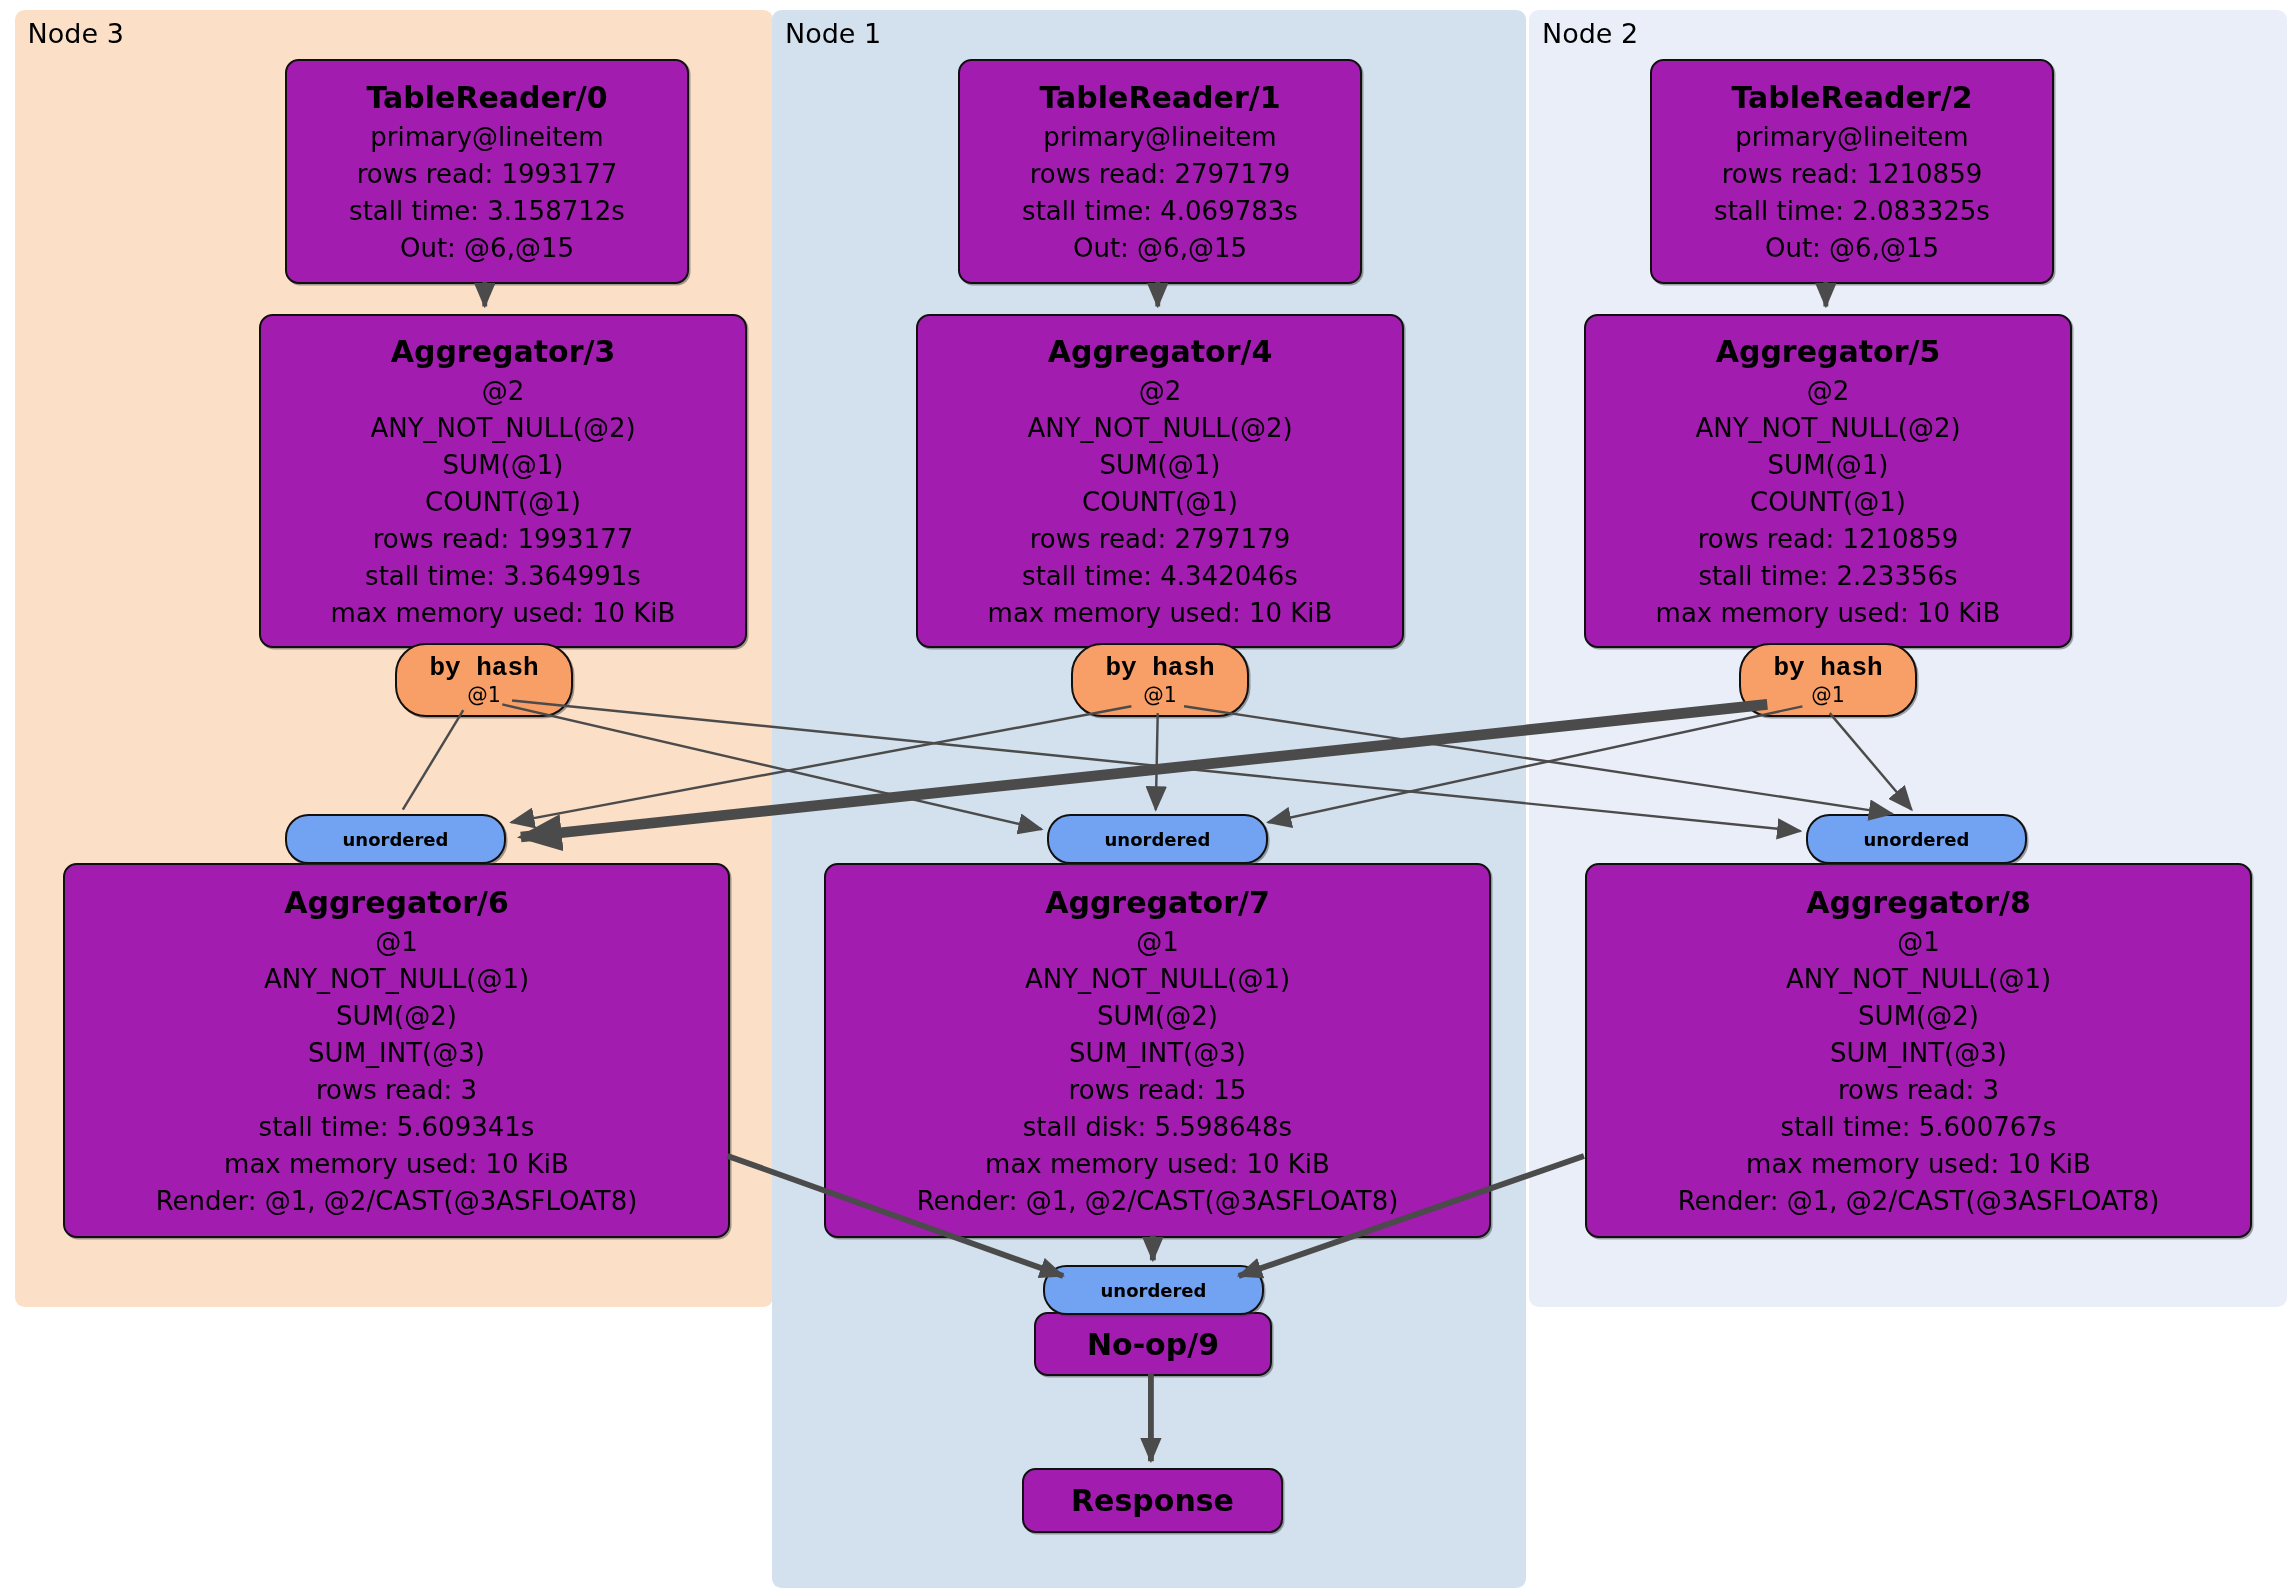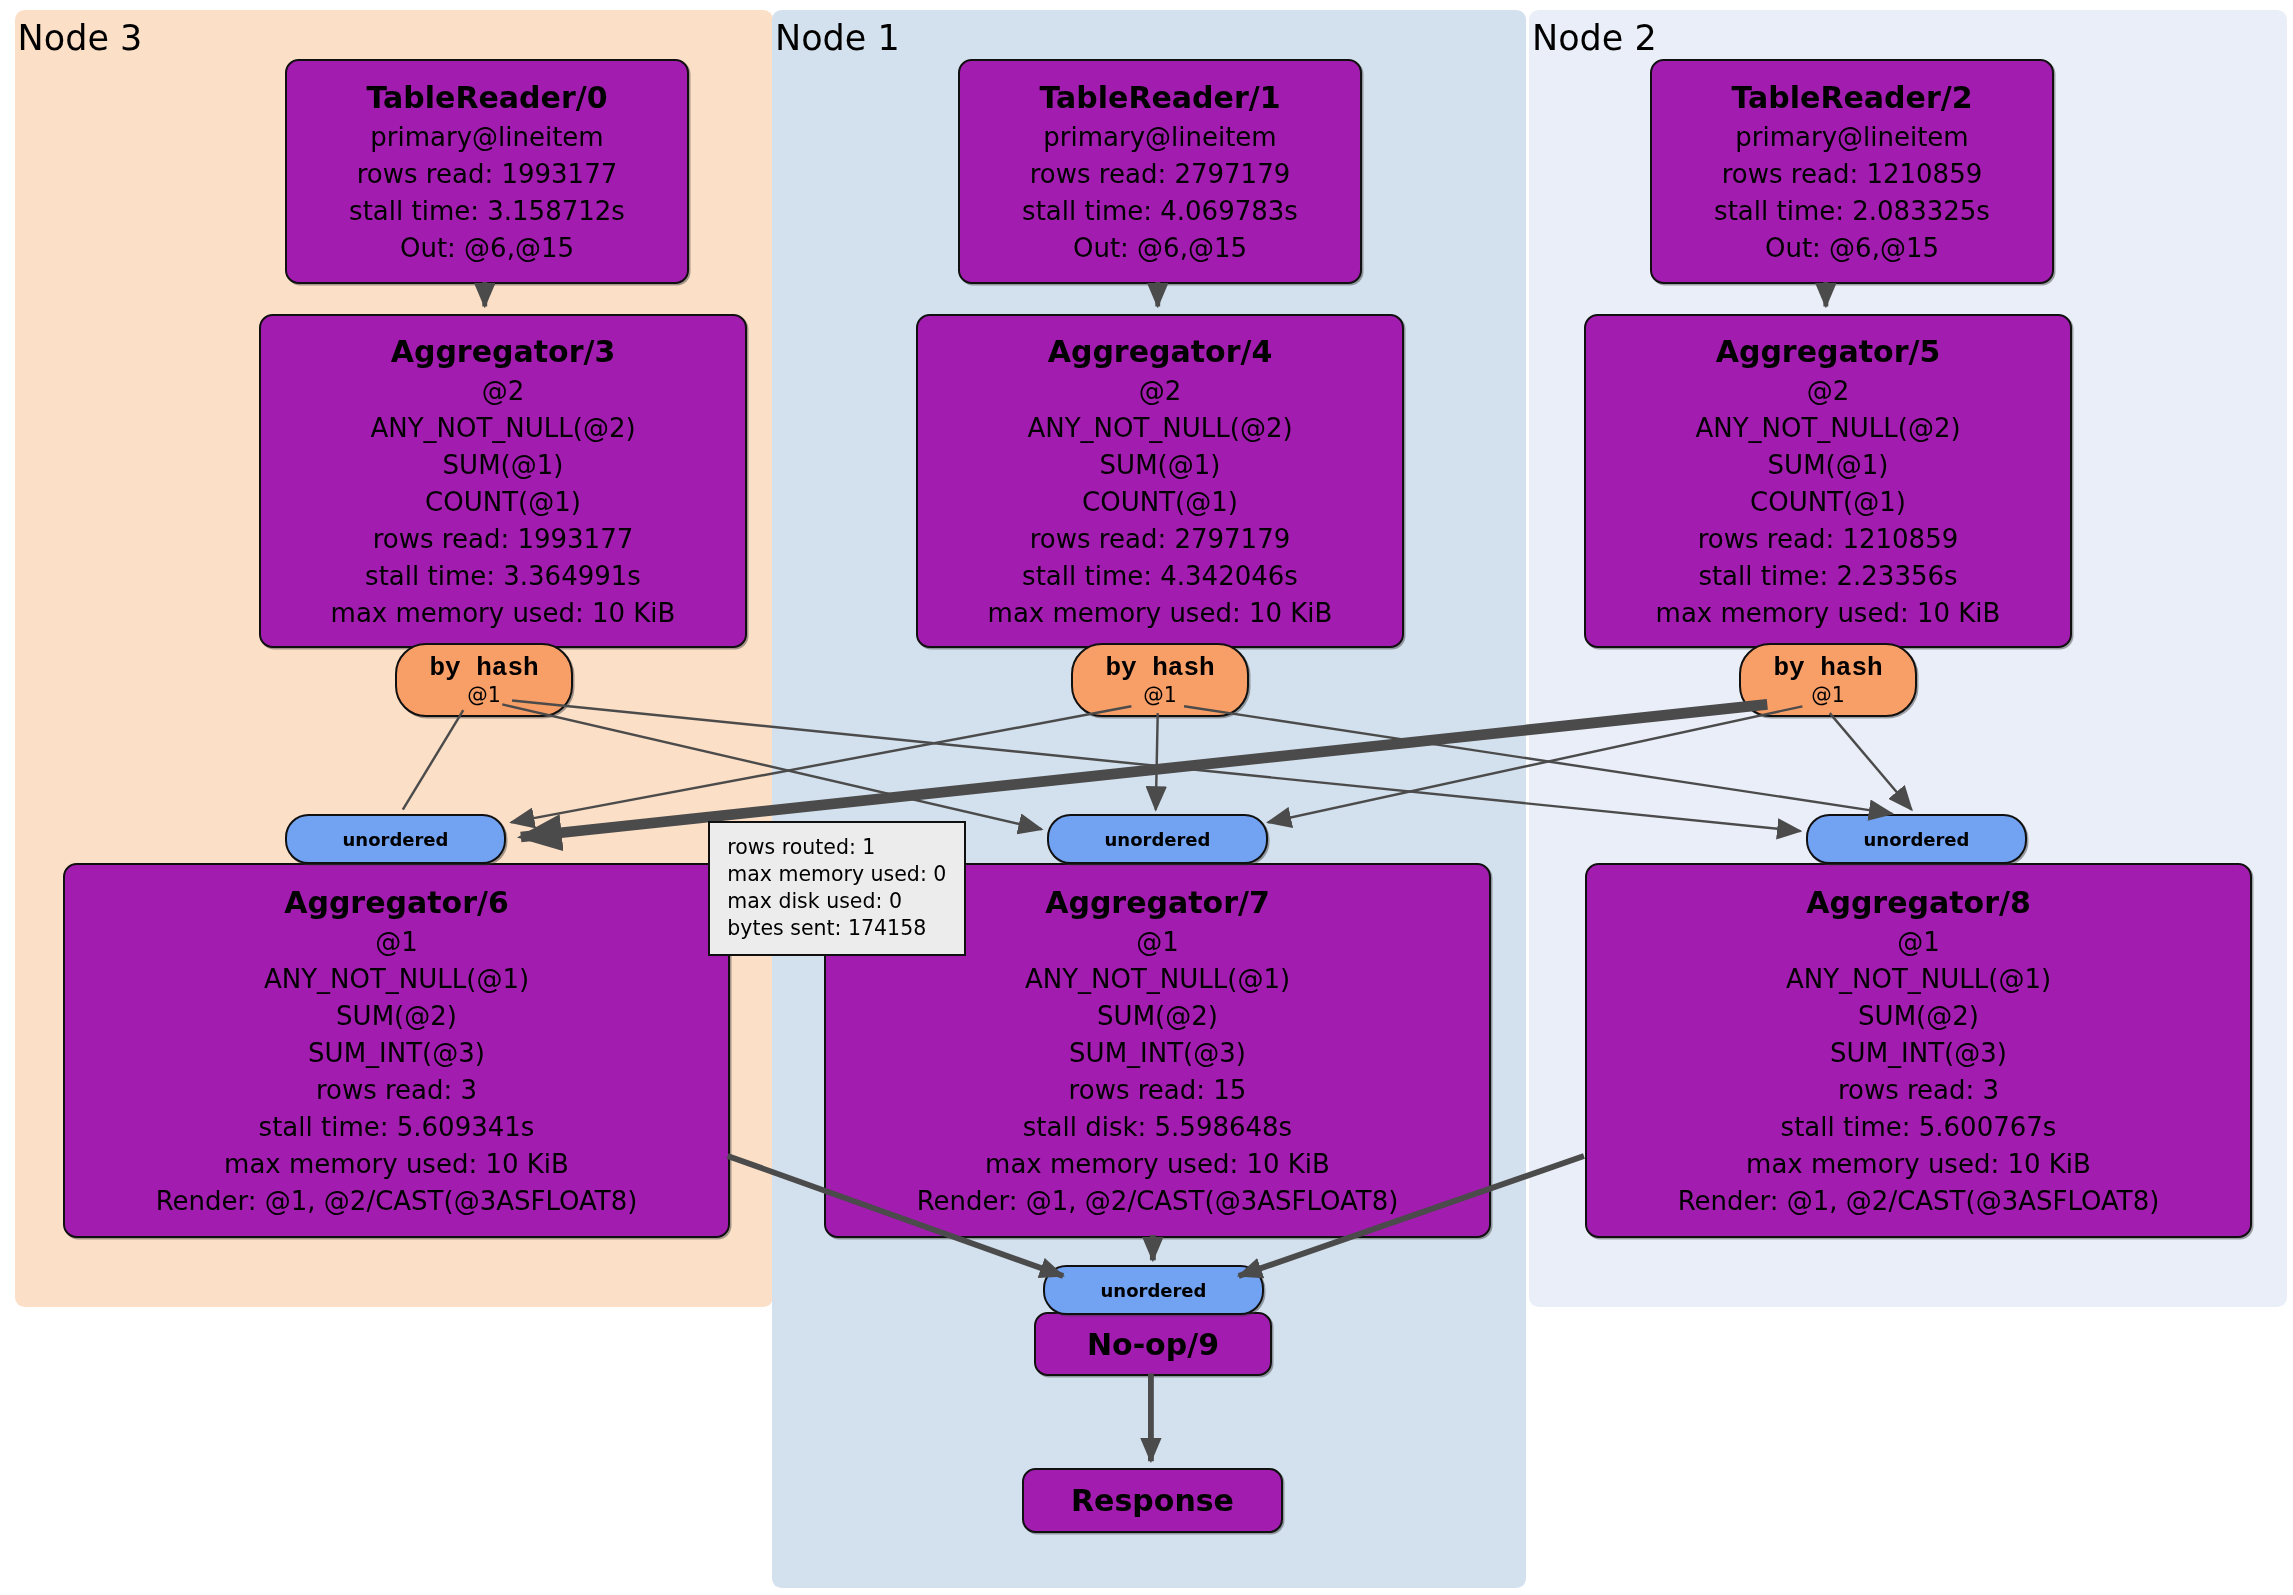--- a/index.html
+++ b/index.html
@@ -1,20 +1,20 @@
 <!DOCTYPE html>
 <html><head>
 <meta charset="utf-8">
 <style>
   html,body{margin:0;padding:0;background:#ffffff;}
   body{font-family:"DejaVu Sans","Liberation Sans",sans-serif;color:#000;}
   #canvas{position:relative;width:2294px;height:1596px;background:#ffffff;overflow:hidden;}
 
   .region{position:absolute;border-radius:9.8px;z-index:0;}
-  .rlabel{position:absolute;top:7.8px;left:3px;font-size:35px;}
+  .rlabel{position:absolute;top:7.8px;left:13px;font-size:27px;}
 
   .procbox{position:absolute;background:#a21caf;border:2.9px solid #101010;border-radius:13.7px;
            display:flex;flex-direction:column;align-items:center;justify-content:center;
            text-align:center;z-index:2;box-shadow:1.5px 1.5px 0 rgba(60,60,60,.45);}
   .ptitle{font-weight:bold;font-size:30px;line-height:43px;white-space:nowrap;}
   .bline{font-size:26px;line-height:37px;white-space:nowrap;}
 
   .pill{position:absolute;border:2.9px solid #101010;display:flex;flex-direction:column;
         align-items:center;justify-content:center;z-index:3;box-shadow:1.5px 1.5px 0 rgba(60,60,60,.45);}
   .router{background:#f89e67;border-radius:31px;}
@@ -207,23 +207,15 @@
     <line x1="1848" y1="724" x2="1300" y2="843" stroke="#4b4b4b" stroke-width="2.5" marker-end="url(#ah)"></line>
     <line x1="1876" y1="731" x2="1960" y2="830" stroke="#4b4b4b" stroke-width="2.5" marker-end="url(#ah)"></line>
 
     <line x1="746" y1="1185" x2="1090" y2="1308" stroke="#4b4b4b" stroke-width="6" marker-end="url(#ah)"></line>
     <line x1="1182" y1="1266" x2="1182" y2="1292" stroke="#4b4b4b" stroke-width="6" marker-end="url(#ah)"></line>
     <line x1="1624" y1="1185" x2="1270" y2="1308" stroke="#4b4b4b" stroke-width="6" marker-end="url(#ah)"></line>
 
     <line x1="1180" y1="1408" x2="1180" y2="1498" stroke="#4b4b4b" stroke-width="6" marker-end="url(#ah)"></line>
   </svg>
 
-  <div class="tooltip" style="left:708px;top:821px;width:234px;height:119px;">
-    <div>
-        <div class="bline">rows routed: 1</div>
-        <div class="bline">max memory used: 0</div>
-        <div class="bline">max disk used: 0</div>
-        <div class="bline">bytes sent: 174158</div>
-      </div>
-  </div>
 
 </div>
 
 
 </body></html>

